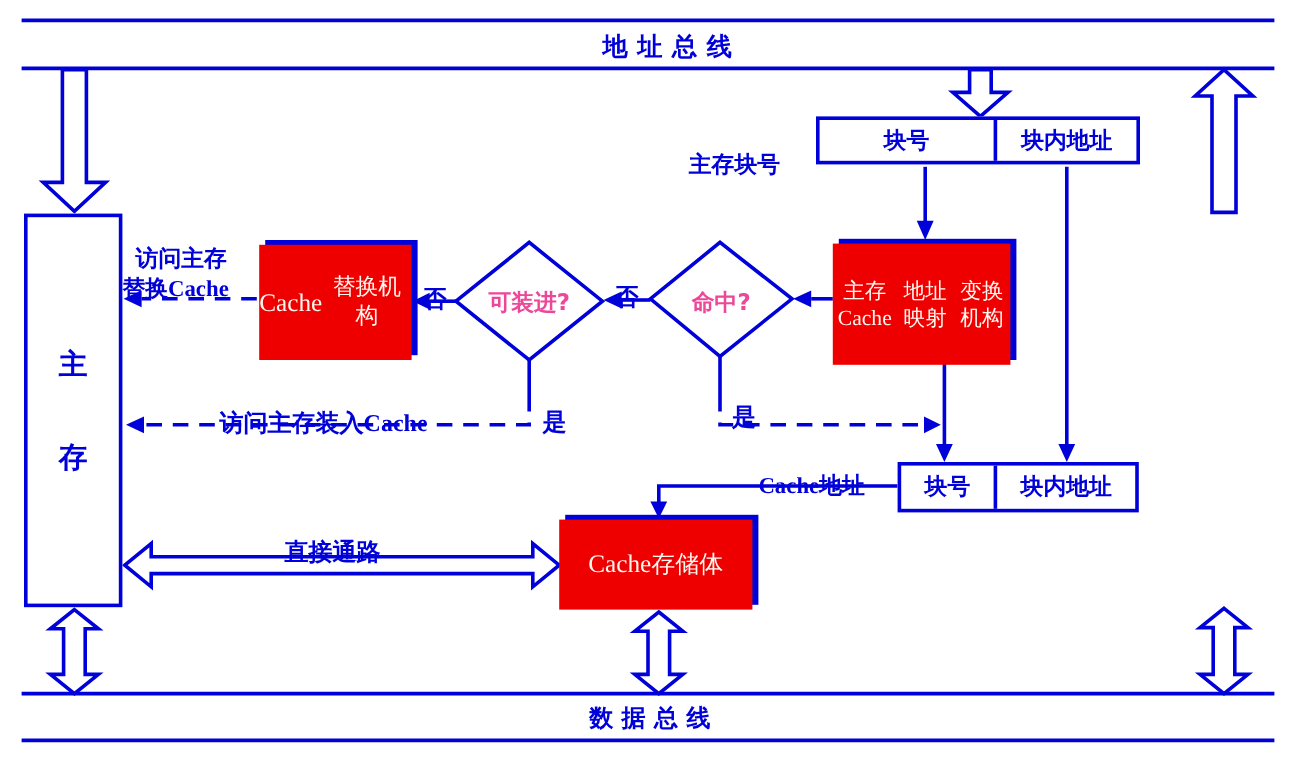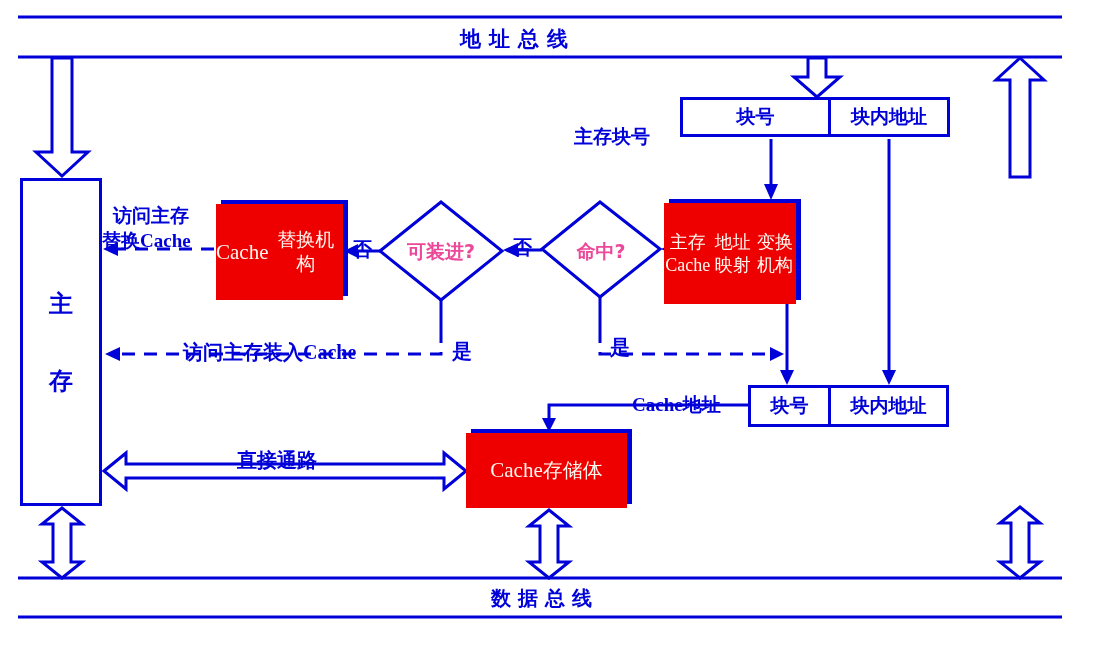--- a/index.html
+++ b/index.html
@@ -87,21 +87,21 @@
       <polygon points="120,347 120,361 105,354"></polygon>
       <polygon points="770,347 770,361 784,354"></polygon>
     </g>
 
     <g stroke="#0000d8" stroke-width="3" fill="#ffffff" stroke-linejoin="miter">
       <polygon points="380,251 441,202 502,251 441,300"></polygon>
       <polygon points="542,249 600,202 660,249 600,297"></polygon>
     </g>
   </svg>
 
-  <div class="abs blue-text" style="left:460px;top:25px;width:200px;font-size:21px;letter-spacing:8px;">地址总线</div>
+  <div class="abs blue-text" style="left:460px;top:25px;width:200px;text-align:center;font-size:21px;letter-spacing:8px;">地址总线</div>
   <div class="abs blue-text" style="left:445px;top:585px;width:200px;text-align:center;font-size:20px;letter-spacing:7px;">数据总线</div>
 
   <div class="abs node-box vbox" style="left:20px;top:178px;width:82px;height:328px;font-size:24px;gap:45px;">
     <span>主</span>
     <span>存</span>
   </div>
 
 
   <div class="abs blue-text edge-label serif-latin" style="left:574px;top:108px;font-size:19px;">主存块号</div>
   <div class="abs register" style="left:680px;top:97px;width:270px;height:40px;">
@@ -113,21 +113,21 @@
   <div class="abs register" style="left:748px;top:385px;width:201px;height:42px;">
     <div class="cell" style="width:77px;">块号</div>
     <div class="cell" style="flex:1;">块内地址</div>
   </div>
 
   <div class="abs red-box" style="left:216px;top:204px;width:127px;height:96px;">
     <div class="serif-latin" style="font-size:21px;">Cache</div>
     <div style="font-size:19px;">替换机构</div>
   </div>
 
-  <div class="abs red-box serif-latin" style="left:664px;top:203px;width:132px;height:101px;font-size:18px;">
+  <div class="abs red-box serif-latin" style="left:694px;top:203px;width:148px;height:101px;font-size:18px;">
     <div>主存Cache</div>
     <div>地址映射</div>
     <div>变换机构</div>
   </div>
 
   <div class="abs red-box" style="left:466px;top:433px;width:161px;height:75px;">
     <div class="serif-latin" style="font-size:21px;">Cache</div>
     <div style="font-size:20px;">存储体</div>
   </div>
 

